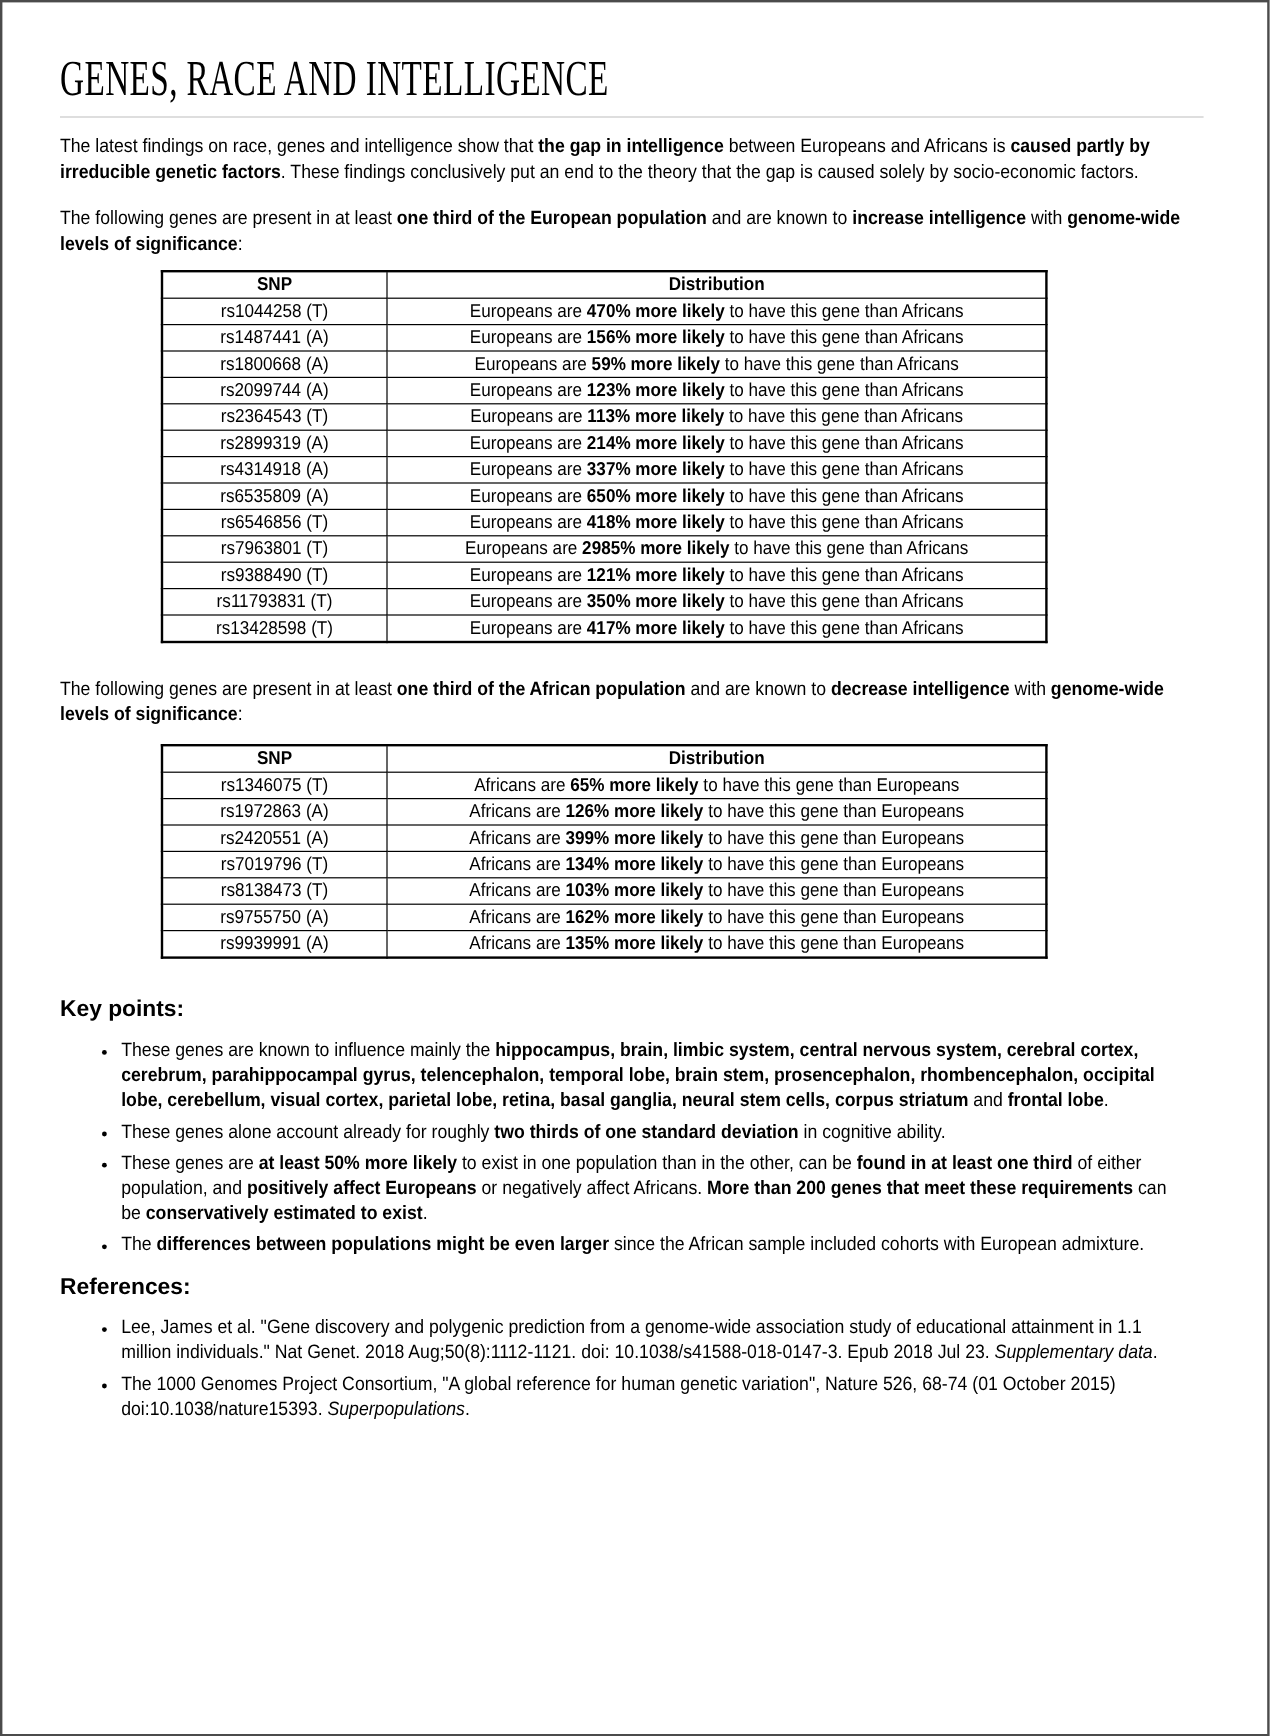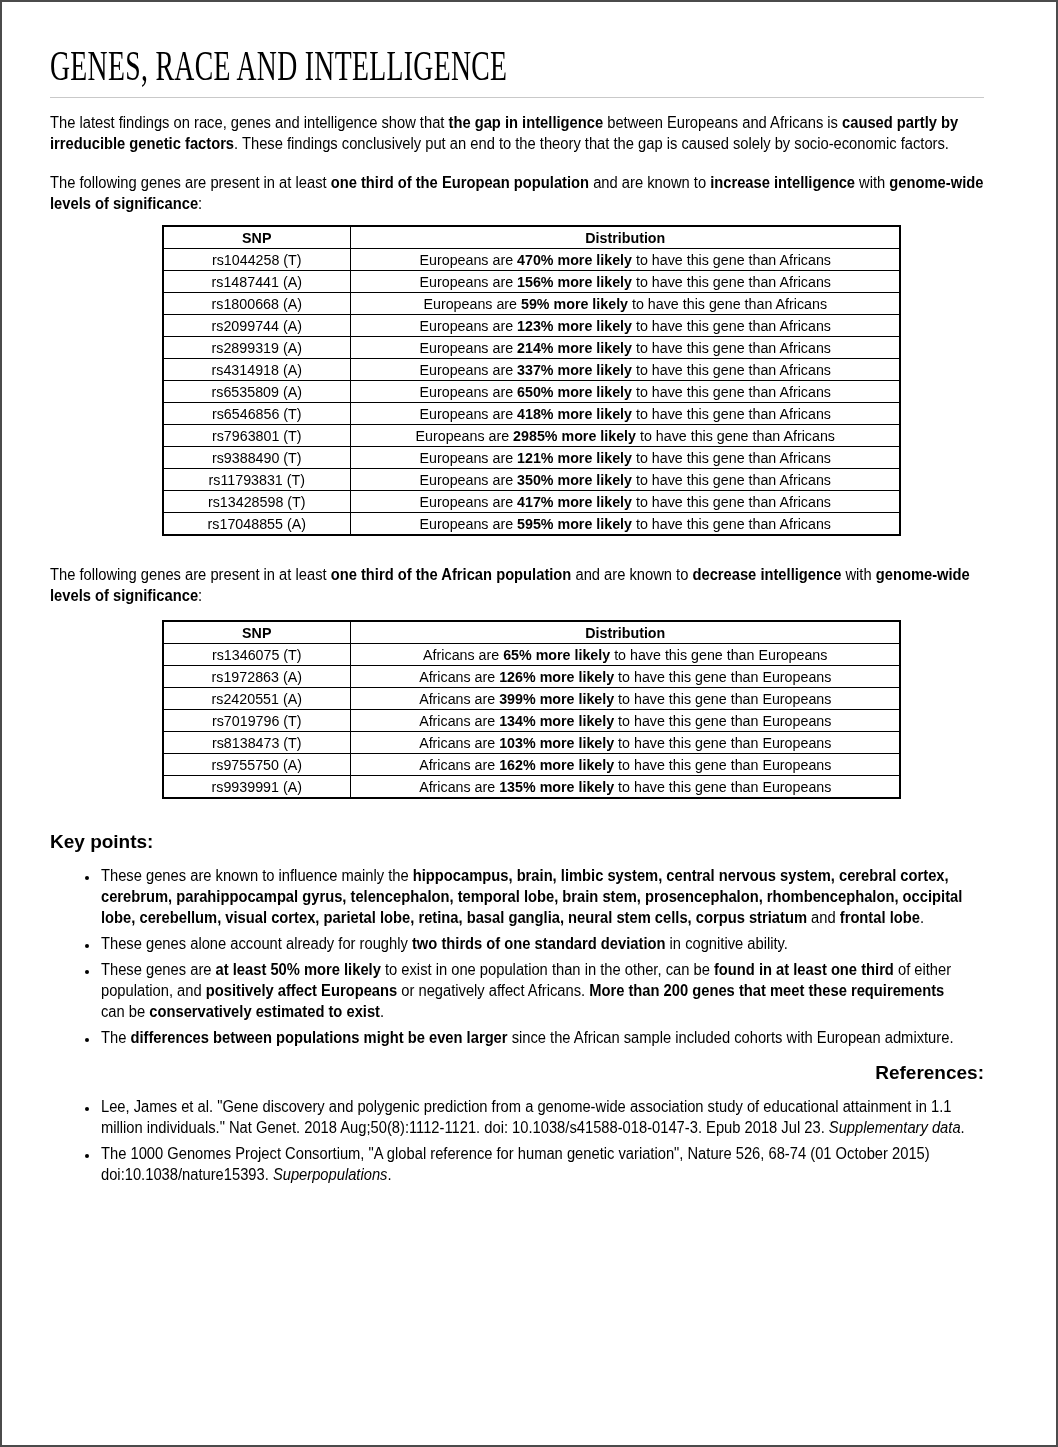--- a/index.html
+++ b/index.html
@@ -5,21 +5,21 @@
   html,body { margin:0; padding:0; }
   body {
     width:1058px; height:1447px;
     background:#ffffff;
     border:2px solid #4b4b4b;
     box-sizing:border-box;
     overflow:hidden;
     font-family:"Liberation Sans","DejaVu Sans",sans-serif;
     color:#000;
   }
-  .content { padding:40px 72px 0 48px; }
+  .content { padding:40px 53px 0 48px; }
 
   
   .cx { transform:scaleX(0.92); transform-origin:0 0; width:108.7%; }
 
   .doc-title {
     font-family:"Liberation Serif","DejaVu Serif",serif;
     font-weight:400;
     font-size:42px;
     line-height:48px;
     margin:0;
@@ -41,21 +41,21 @@
   }
   .mt14 { margin-top:14px !important; }
   .mt18 { margin-top:18px !important; }
   .mt28 { margin-top:28px !important; }
   .mt32 { margin-top:32px !important; }
 
   table.gene-table {
     border-collapse:collapse;
     table-layout:fixed;
     border:2px solid #000;
-    margin:11px 0 0 112px;
+    margin:11px 0 0 84px;
   }
   table.gene-table.second { margin-top:14px; }
   .gene-table col.snp-col  { width:187px; }
   .gene-table col.dist-col { width:550px; }
   .gene-table th, .gene-table td {
     border:1px solid #000;
     font-size:15.5px;
     line-height:20px;
     height:21px;
     padding:0;
@@ -70,21 +70,21 @@
     text-align:center;
     white-space:nowrap;
   }
 
   .sub-head {
     font-size:19px;
     font-weight:700;
     line-height:21px;
     margin:32px 0 0 0;
   }
-  .sub-head.refs { margin-top:14px;text-align:right; }
+  .sub-head.refs { margin-top:14px; }
 
   ul.points {
     margin:13px 16px 0 0;
     padding-left:49px;
     list-style:disc;
   }
   ul.points li {
     font-size:16px;
     line-height:21px;
     margin:0 0 5px 0;
@@ -150,20 +150,28 @@
         <tr>
           <td>
             <div class="cxc">rs2099744 (A)</div>
           </td>
           <td>
             <div class="cxc">Europeans are <b>123% more likely</b> to have this gene than Africans</div>
           </td>
         </tr>
         <tr>
           <td>
+            <div class="cxc">rs2364543 (T)</div>
+          </td>
+          <td>
+            <div class="cxc">Europeans are <b>113% more likely</b> to have this gene than Africans</div>
+          </td>
+        </tr>
+        <tr>
+          <td>
             <div class="cxc">rs2899319 (A)</div>
           </td>
           <td>
             <div class="cxc">Europeans are <b>214% more likely</b> to have this gene than Africans</div>
           </td>
         </tr>
         <tr>
           <td>
             <div class="cxc">rs4314918 (A)</div>
           </td>
@@ -210,28 +218,20 @@
           <td>
             <div class="cxc">Europeans are <b>350% more likely</b> to have this gene than Africans</div>
           </td>
         </tr>
         <tr>
           <td>
             <div class="cxc">rs13428598 (T)</div>
           </td>
           <td>
             <div class="cxc">Europeans are <b>417% more likely</b> to have this gene than Africans</div>
-          </td>
-        </tr>
-        <tr>
-          <td>
-            <div class="cxc">rs17048855 (A)</div>
-          </td>
-          <td>
-            <div class="cxc">Europeans are <b>595% more likely</b> to have this gene than Africans</div>
           </td>
         </tr>
       </tbody>
   </table>
 
   <p class="body-para cx mt28"><span>The following genes are present in at least </span><b>one third of the African population</b><span> and are known to </span><b>decrease intelligence</b><span> with </span><b>genome-wide levels of significance</b><span>:</span></p>
 
   <table class="gene-table second">
     <colgroup>
         <col class="snp-col">

